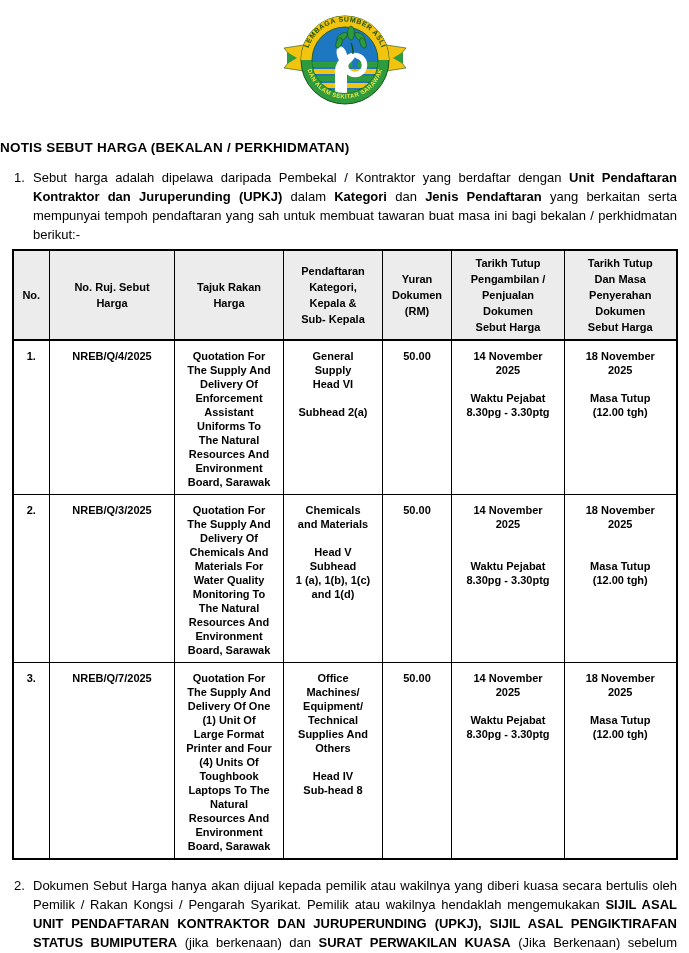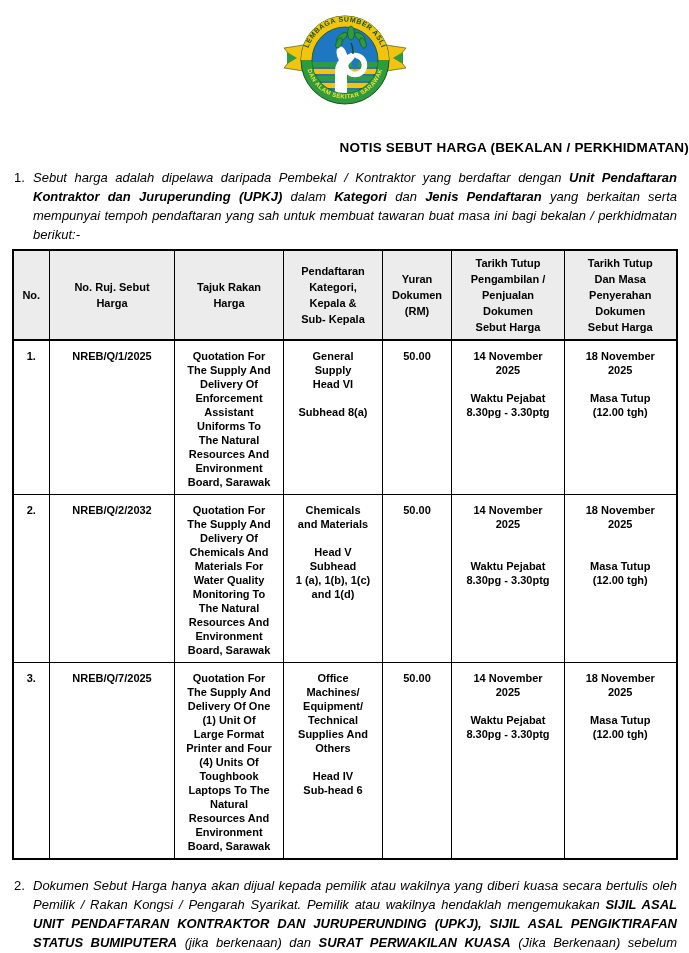--- a/index.html
+++ b/index.html
@@ -6,30 +6,30 @@
   body{
     width:689px;height:953px;background:#ffffff;color:#000;
     font-family:"Liberation Sans", sans-serif;
     -webkit-font-smoothing:antialiased;
   }
   .page{position:relative;width:689px;height:953px;overflow:hidden;background:#fff;}
 
   .logo-wrap{width:124px;margin:10px auto 0;}
 
   .doc-title{
-    font-size:13.5px;font-weight:bold;text-align:right;
+    font-size:13.5px;font-weight:bold;text-align:left;
     margin:26px 0 0;letter-spacing:0.2px;
   }
 
   .para{
     display:flex;margin:13px 12px 0 14px;
     font-size:13px;line-height:19px;
   }
   .para .num{width:19px;flex:none;}
-  .para .ptext{flex:1;text-align:justify;font-style:italic;}
+  .para .ptext{flex:1;text-align:justify;}
   .para b{font-weight:bold;}
 
   table.quote{
     border-collapse:collapse;table-layout:fixed;
     width:664px;margin:5px auto 0;
     font-size:11px;font-weight:bold;line-height:14px;
     border:2px solid #000;
   }
   table.quote th, table.quote td{
     border:1px solid #000;
@@ -156,51 +156,51 @@
         <th>Tarikh Tutup
 Dan Masa
 Penyerahan
 Dokumen
 Sebut Harga</th>
       </tr>
     </thead>
     <tbody>
       <tr>
         <td>1.</td>
-        <td>NREB/Q/1/2025</td>
+        <td>NREB/Q/4/2025</td>
         <td>Quotation For
 The Supply And
 Delivery Of
 Enforcement
 Assistant
 Uniforms To
 The Natural
 Resources And
 Environment
 Board, Sarawak</td>
         <td>General
 Supply
 Head VI
 
-Subhead 8(a)</td>
+Subhead 2(a)</td>
         <td>50.00</td>
         <td>14 November
 2025
 
 Waktu Pejabat
 8.30pg - 3.30ptg</td>
         <td>18 November
 2025
 
 Masa Tutup
 (12.00 tgh)</td>
       </tr>
       <tr>
         <td>2.</td>
-        <td>NREB/Q/2/2032</td>
+        <td>NREB/Q/3/2025</td>
         <td>Quotation For
 The Supply And
 Delivery Of
 Chemicals And
 Materials For
 Water Quality
 Monitoring To
 The Natural
 Resources And
 Environment
@@ -243,21 +243,21 @@
 Environment
 Board, Sarawak</td>
         <td>Office
 Machines/
 Equipment/
 Technical
 Supplies And
 Others
 
 Head IV
-Sub-head 6</td>
+Sub-head 8</td>
         <td>50.00</td>
         <td>14 November
 2025
 
 Waktu Pejabat
 8.30pg - 3.30ptg</td>
         <td>18 November
 2025
 
 Masa Tutup

